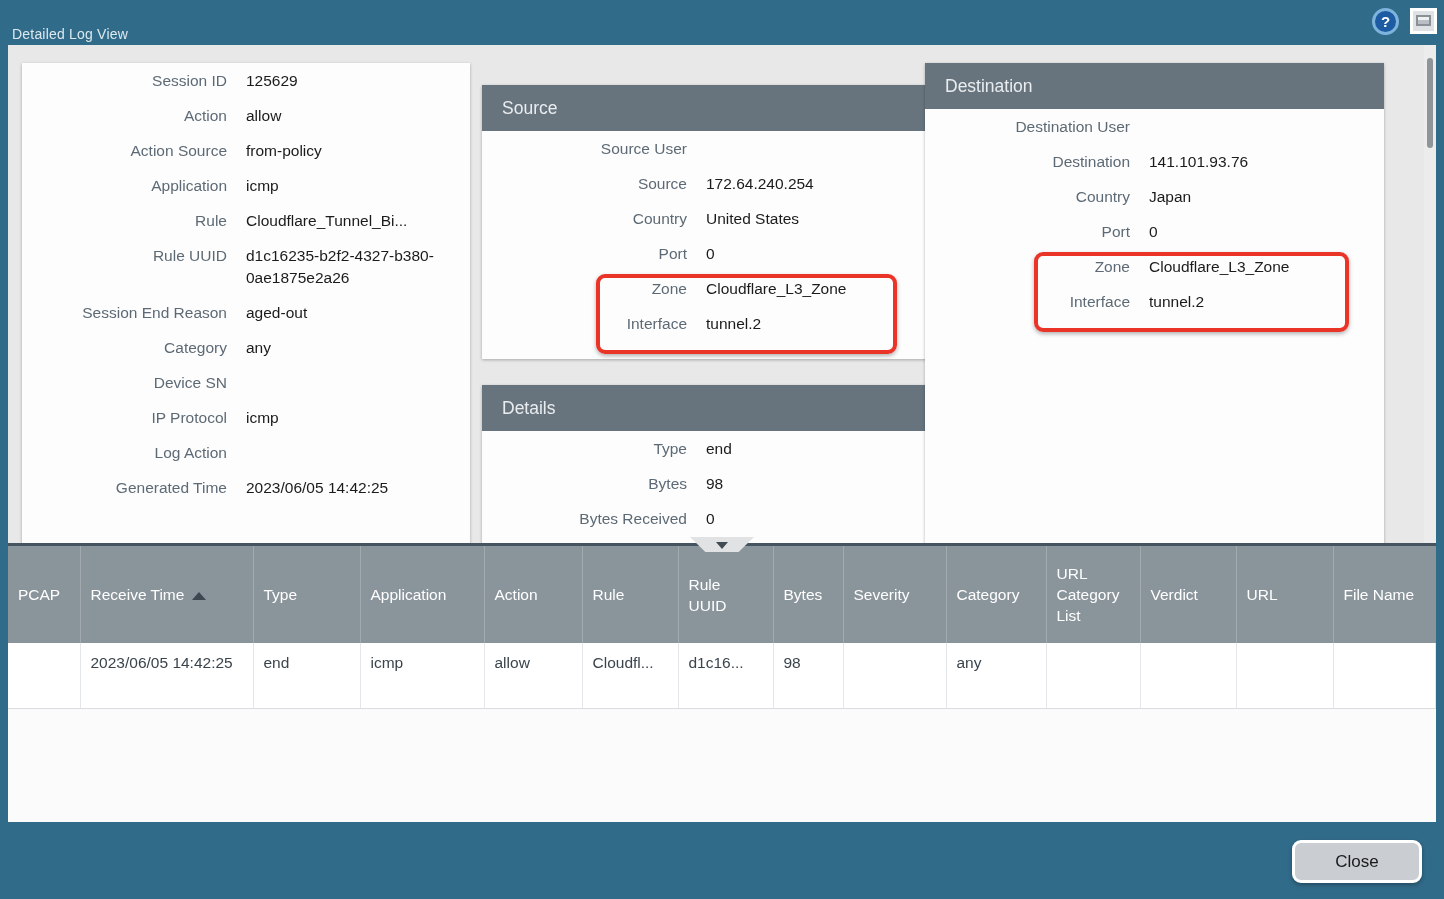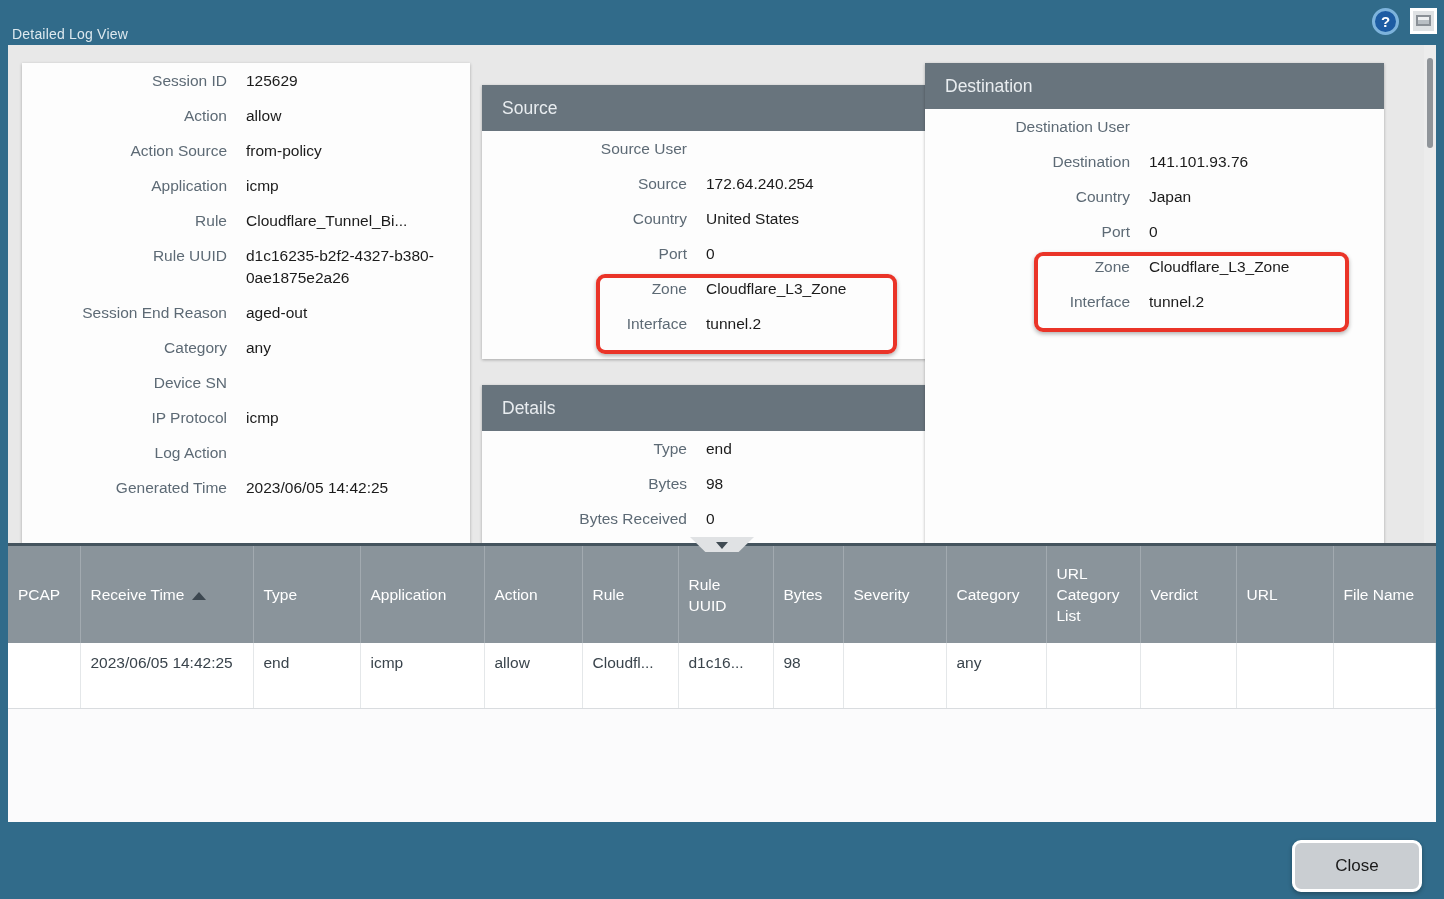--- a/index.html
+++ b/index.html
@@ -109,21 +109,21 @@
   }
   .sort-asc {
     display:inline-block; width:0; height:0; margin-left:8px;
     border-left:7px solid transparent; border-right:7px solid transparent;
     border-bottom:8px solid #3c4750; vertical-align:middle;
   }
 
   
   .footer { position:absolute; left:0; top:822px; width:100%; height:77px; }
   .close-btn {
-    position:absolute; right:22px; top:18px; width:130px; height:52px;
+    position:absolute; right:22px; top:18px; width:130px; height:43px;
     background:#caced2; border:3px solid #ffffff; border-radius:9px;
     font-family:"Liberation Sans", sans-serif;
     font-size:17px; color:#1a1a1a; cursor:pointer;
     box-shadow:0 2px 4px rgba(0,0,0,0.3);
   }
 </style>
 </head>
 <body>
 
 <div class="titlebar">

